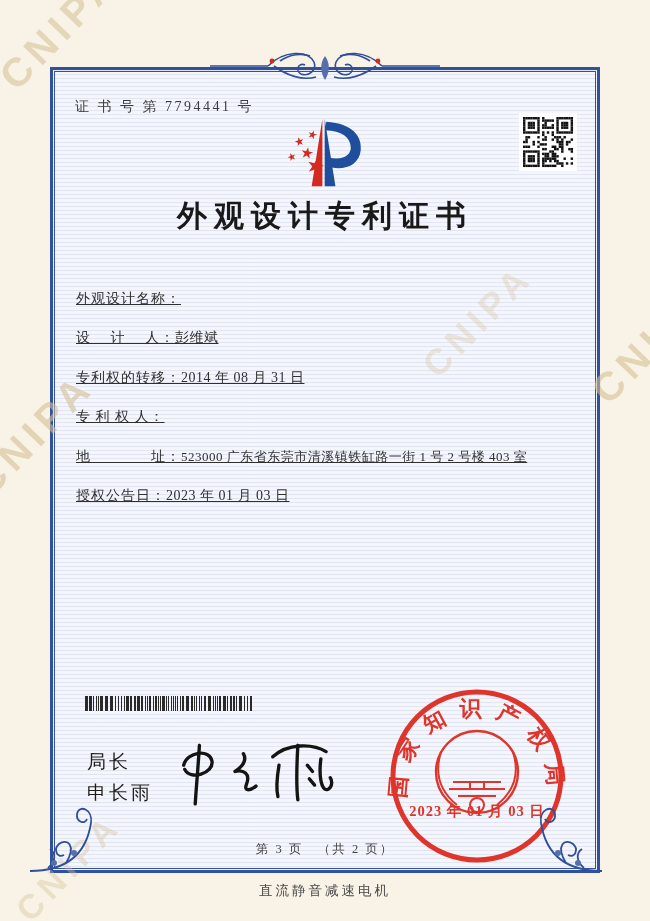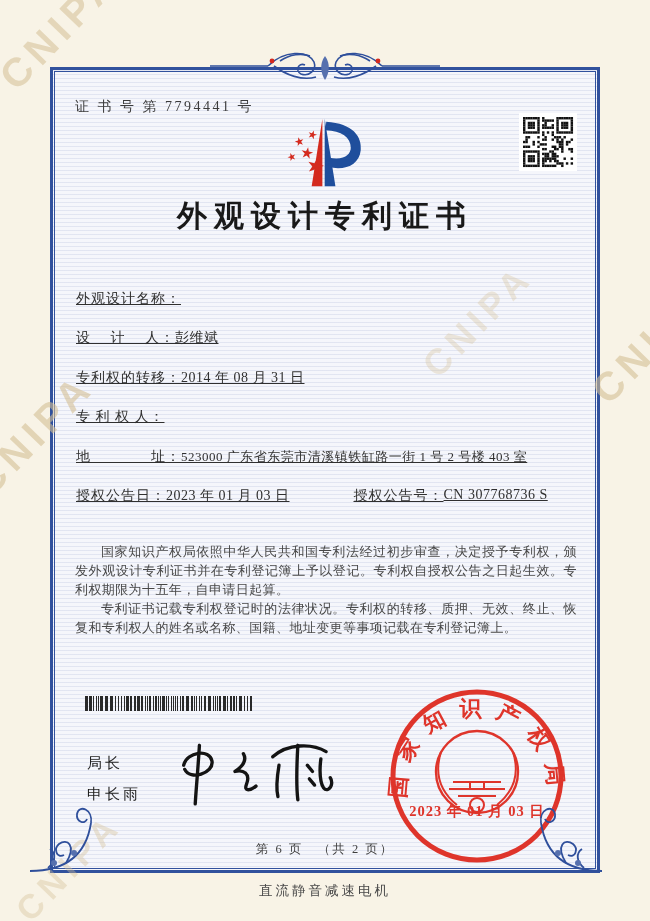--- a/index.html
+++ b/index.html
@@ -61,22 +61,22 @@
   .pair2{margin-left:64px;display:flex;}
   .paras{
     position:absolute;left:22px;top:472px;width:502px;
     font-size:13px;line-height:19px;color:#474747;text-align:justify;
   }
   .paras p{margin:0;text-indent:2em;letter-spacing:.4px;}
   .barcode{position:absolute;left:32px;top:626px;width:172px;height:15px;white-space:nowrap;font-size:0;}
   .barcode span{display:inline-block;height:100%;background:#2a2a2a;vertical-align:top;}
   .sig-block{
     position:absolute;left:34px;top:678px;
-    font-family:Liberation Serif, serif;
-    font-size:15px;letter-spacing:3px;color:#1d1d1d;line-height:31px;
+    font-family:Liberation Mono, monospace;
+    font-size:19px;letter-spacing:3px;color:#1d1d1d;line-height:31px;
   }
   .sig-script{position:absolute;left:115px;top:662px;width:178px;height:80px;}
   .seal{
     position:absolute;left:334px;top:616px;width:180px;height:180px;
     mix-blend-mode:multiply;opacity:.92;
   }
   .page-indicator{
     position:absolute;left:0;bottom:12px;width:100%;text-align:center;
     font-size:12.5px;letter-spacing:2px;color:#3e3e3e;
   }
@@ -343,31 +343,23 @@
         <div class="frow">
           <span class="flabel">专 利 权 人：</span>
         </div>
         <div class="frow addr">
           <span class="flabel">地　　　　址：</span>
           <span class="fvalue">523000 广东省东莞市清溪镇铁缸路一街 1 号 2 号楼 403 室</span>
         </div>
         <div class="frow">
           <span class="flabel">授权公告日：</span>
           <span class="fvalue">2023 年 01 月 03 日</span>
-          <span class="pair2">
-            <span class="flabel">授权公告号：</span>
-            <span class="fvalue">CN 307768736 S</span>
-          </span>
         </div>
       </div>
 
-      <div class="paras">
-        <p>国家知识产权局依照中华人民共和国专利法经过初步审查，决定授予专利权，颁发外观设计专利证书并在专利登记簿上予以登记。专利权自授权公告之日起生效。专利权期限为十五年，自申请日起算。</p>
-        <p>专利证书记载专利权登记时的法律状况。专利权的转移、质押、无效、终止、恢复和专利权人的姓名或名称、国籍、地址变更等事项记载在专利登记簿上。</p>
-      </div>
 
       <div class="barcode"><span style="width:3px;margin-right:1px"></span><span style="width:3px;margin-right:1px"></span><span style="width:1px;margin-right:2px"></span><span style="width:1px;margin-right:1px"></span><span style="width:1px;margin-right:1px"></span><span style="width:3px;margin-right:2px"></span><span style="width:3px;margin-right:2px"></span><span style="width:3px;margin-right:2px"></span><span style="width:1px;margin-right:2px"></span><span style="width:1px;margin-right:2px"></span><span style="width:1px;margin-right:2px"></span><span style="width:1px;margin-right:1px"></span><span style="width:3px;margin-right:1px"></span><span style="width:2px;margin-right:2px"></span><span style="width:2px;margin-right:1px"></span><span style="width:3px;margin-right:1px"></span><span style="width:2px;margin-right:2px"></span><span style="width:1px;margin-right:1px"></span><span style="width:1px;margin-right:1px"></span><span style="width:2px;margin-right:2px"></span><span style="width:1px;margin-right:1px"></span><span style="width:2px;margin-right:1px"></span><span style="width:1px;margin-right:1px"></span><span style="width:1px;margin-right:1px"></span><span style="width:3px;margin-right:1px"></span><span style="width:1px;margin-right:1px"></span><span style="width:1px;margin-right:2px"></span><span style="width:1px;margin-right:1px"></span><span style="width:1px;margin-right:1px"></span><span style="width:1px;margin-right:1px"></span><span style="width:1px;margin-right:2px"></span><span style="width:1px;margin-right:1px"></span><span style="width:2px;margin-right:2px"></span><span style="width:3px;margin-right:2px"></span><span style="width:2px;margin-right:1px"></span><span style="width:1px;margin-right:1px"></span><span style="width:1px;margin-right:2px"></span><span style="width:1px;margin-right:1px"></span><span style="width:1px;margin-right:2px"></span><span style="width:2px;margin-right:2px"></span><span style="width:3px;margin-right:2px"></span><span style="width:1px;margin-right:1px"></span><span style="width:1px;margin-right:1px"></span><span style="width:1px;margin-right:1px"></span><span style="width:2px;margin-right:2px"></span><span style="width:3px;margin-right:1px"></span><span style="width:1px;margin-right:2px"></span><span style="width:2px;margin-right:1px"></span><span style="width:2px;margin-right:1px"></span><span style="width:1px;margin-right:2px"></span><span style="width:3px;margin-right:2px"></span><span style="width:1px;margin-right:2px"></span><span style="width:1px;margin-right:2px"></span><span style="width:2px;margin-right:2px"></span></div>
 
       <div class="sig-block">
         <div>局长</div>
         <div>申长雨</div>
       </div>
 
       <svg class="sig-script" viewBox="0 0 170 75">
         <g stroke="#141414" stroke-width="3.2" fill="none" stroke-linecap="round" stroke-linejoin="round">
@@ -403,21 +395,21 @@
           <path id="st2" d="M0 -1 L0.225 -0.309 L0.951 -0.309 L0.363 0.118 L0.588 0.809 L0 0.382 L-0.588 0.809 L-0.363 0.118 L-0.951 -0.309 L-0.225 -0.309 Z" fill="#dd2318" transform="translate(-500 -500)"></path>
           <g stroke="#dd2318" stroke-width="2" fill="none">
             <path d="M66 96 h48 M62 103 h56 M71 110 h38"></path>
             <path d="M83 96 v7 M97 96 v7"></path>
             <circle cx="90" cy="119" r="7"></circle>
           </g>
         </g>
         <text x="90" y="130" text-anchor="middle" font-size="14.5" font-weight="bold" fill="#dd2318" letter-spacing="1">2023 年 01 月 03 日</text>
       </svg>
 
-      <div class="page-indicator">第 6 页　（共 2 页）</div>
+      <div class="page-indicator">第 3 页　（共 2 页）</div>
     </div>
   </div>
 
   <svg class="ornament orn-top" width="230" height="44" viewBox="0 0 230 44">
     <g stroke="#2f4f9b" fill="none" stroke-width="1.6">
       <path d="M0 22 H58"></path>
       <path d="M230 22 H172"></path>
       <g>
         <path d="M58 22 C74 6 98 6 104 18 C107 26 99 33 91 30 C85 27 88 18 95 21"></path>
         <path d="M64 22 C76 31 92 37 106 33"></path>

